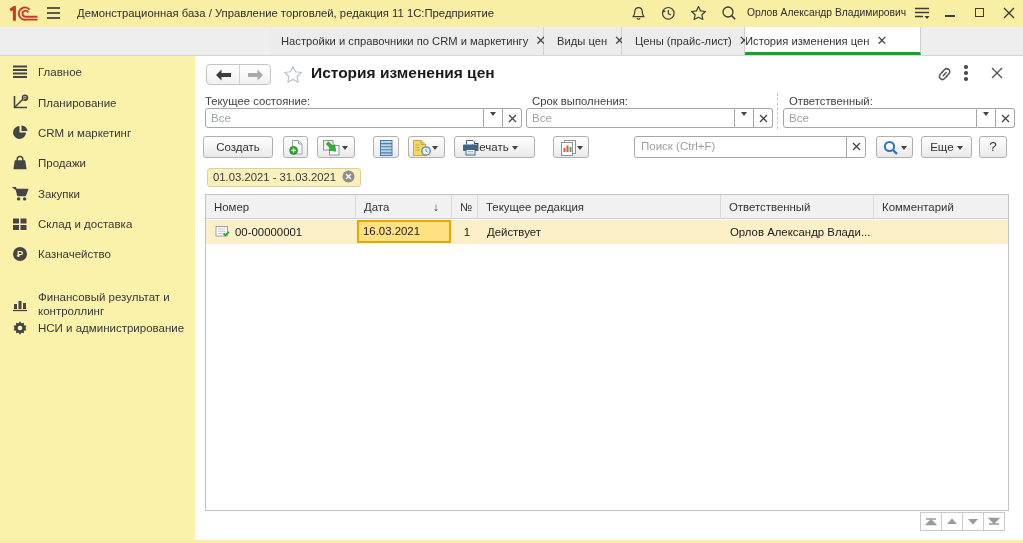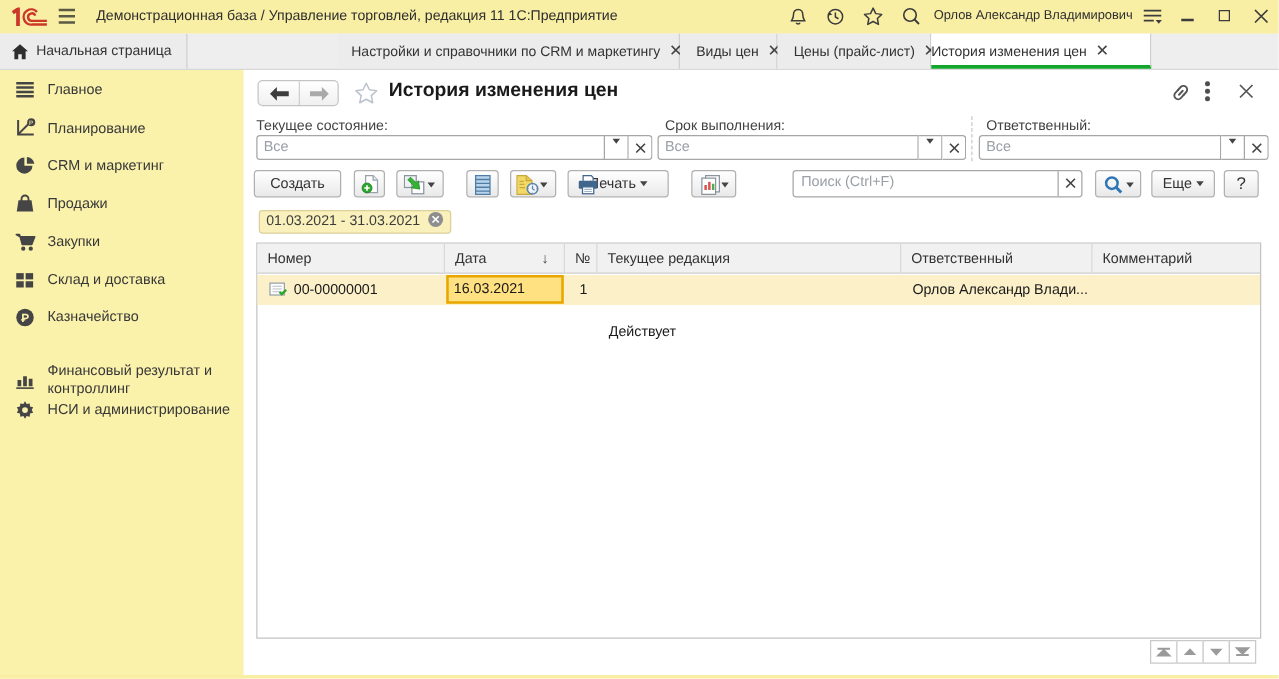--- a/index.html
+++ b/index.html
@@ -103,26 +103,20 @@
     <path d="M10.5 9 L15.5 9 L13 12 Z" fill="#3c3c3c"></path>
   </svg>
   <div class="abs" style="left:945px;top:15px;width:10px;height:2px;background:#3c3c3c"></div>
   <div class="abs" style="left:975px;top:8px;width:9px;height:9px;border:1.5px solid #3c3c3c"></div>
   <svg class="abs" style="left:1003px;top:7px" width="12" height="12" viewBox="0 0 12 12">
     <path d="M1 1 L11 11 M11 1 L1 11" stroke="#3c3c3c" stroke-width="1.4"></path>
   </svg>
 </div>
 
 <div id="tabbar">
-  <div class="tab" style="left:0;width:150px;">
-    <svg style="position:absolute;left:9px;top:8px" width="14" height="13" viewBox="0 0 14 13">
-      <path d="M7 0.4 L0.6 6 L2.5 6 L2.5 12.4 L5.6 12.4 L5.6 8.3 L8.4 8.3 L8.4 12.4 L11.5 12.4 L11.5 6 L13.4 6 Z" fill="#2e2e2e"></path>
-    </svg>
-    <span style="margin-left:29px;">Начальная страница</span>
-  </div>
   <div class="tab" style="left:270px;width:274px;padding-left:11px;">Настройки и справочники по CRM и маркетингу<span class="x">✕</span></div>
   <div class="tab" style="left:544px;width:78px;padding-left:13px;">Виды цен<span class="x">✕</span></div>
   <div class="tab" style="left:622px;width:123px;padding-left:13px;">Цены (прайс-лист)<span class="x">✕</span></div>
   <div class="tab active" style="left:745px;width:176px;">История изменения цен<span class="x">✕</span></div>
 </div>
 
 <div id="sidebar">
   <div class="sitem" style="top:8px;height:16px;">
     <svg width="16" height="16" viewBox="0 0 16 16">
         <path d="M1 2.5 H15 M1 6 H15 M1 9.5 H15 M1 13 H15" stroke="#454545" stroke-width="2"></path>
@@ -352,21 +346,21 @@
       <svg class="abs" style="left:9px;top:5px" width="16" height="14" viewBox="0 0 16 14">
         <rect x="1" y="1.5" width="11.5" height="9.5" fill="#fff" stroke="#98a0aa" stroke-width="1"></rect>
         <path d="M3 4 H10.5 M3 6.2 H10.5 M3 8.4 H10.5" stroke="#b6bcc4" stroke-width="0.9"></path>
         <path d="M8 9.2 L10.3 11.6 L14.6 7.6 L13.4 6.2 L10.3 9 L9.2 8 Z" fill="#2aa52a"></path>
       </svg>
       <div class="td" style="left:29px;">00-00000001</div>
       <div class="td" style="left:150px;width:96px;">
         <div style="position:absolute;left:1px;top:0px;width:94px;height:23px;background:#ffe181;border:2px solid #e7a600;line-height:19px;padding-left:4px;">16.03.2021</div>
       </div>
       <div class="td" style="left:246px;width:26px;text-align:right;padding-right:8px;">1</div>
-      <div class="td" style="left:272px;padding-left:9px;margin-top:34px;">Действует</div>
+      <div class="td" style="left:272px;padding-left:9px;">Действует</div>
       <div class="td" style="left:515px;padding-left:9px;">Орлов Александр Влади...</div>
     </div>
   </div>
 
   <div class="abs" style="left:725px;top:456px;">
     <div class="nbtn" style="left:0;top:0;"><svg width="20" height="17" viewBox="0 0 20 17">
           <path d="M5 6 H15 M10 7 L14.5 11.5 H5.5 Z" stroke="#9a9a9a" fill="#9a9a9a" stroke-width="1.5"></path>
         </svg></div>
     <div class="nbtn" style="left:21px;top:0;"><svg width="20" height="17" viewBox="0 0 20 17">
           <path d="M10 5.5 L15 11 H5 Z" fill="#9a9a9a"></path>

